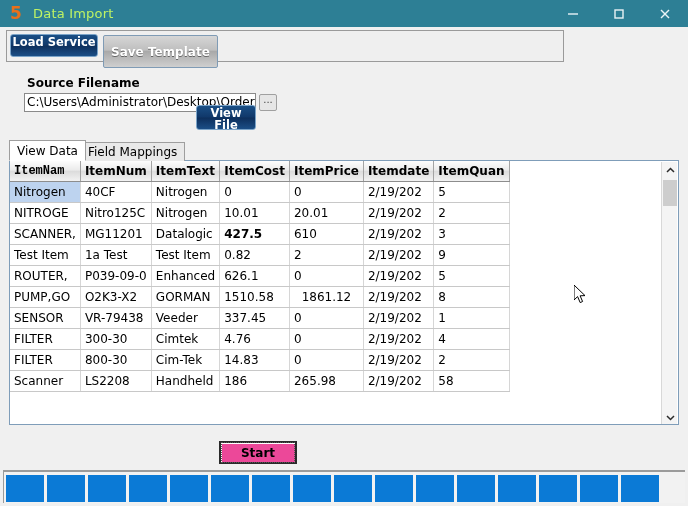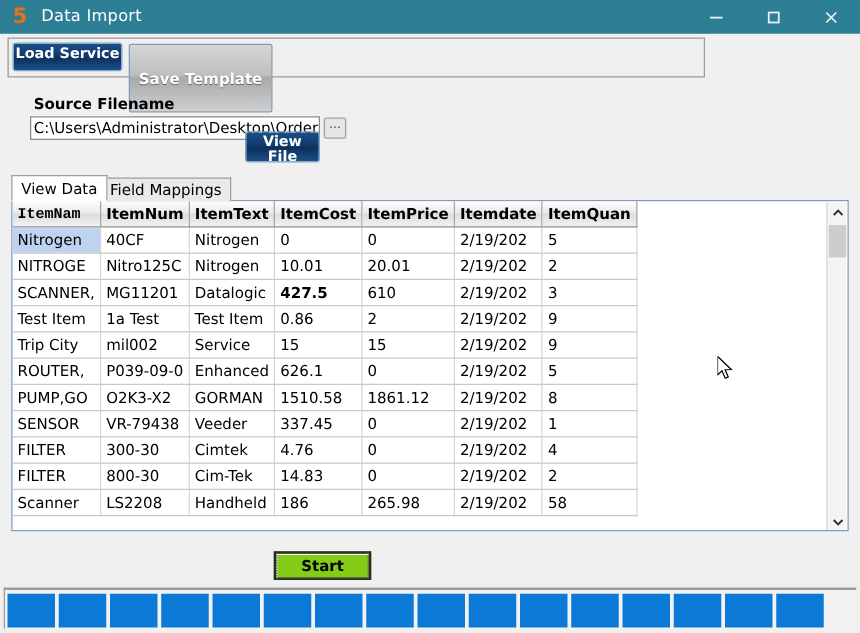--- a/index.html
+++ b/index.html
@@ -26,21 +26,21 @@
     width: 20px; height: 20px;
     margin-left: 6px; margin-right: 7px;
     position: relative;
     display: flex; align-items: center; justify-content: center;
     font-family: "DejaVu Sans", sans-serif;
     font-weight: bold; font-size: 17px;
     color: #e8701a;
     line-height: 1;
   }
   .title-text {
-    color: #ffffff;
+    color: #bef264;
     font-size: 13px;
     font-family: "DejaVu Sans", "Liberation Sans", sans-serif;
     letter-spacing: 0.2px;
   }
   .win-controls {
     position: absolute; right: 0; top: 0;
     height: 27px; display: flex;
   }
   .win-btn {
     width: 46px; height: 27px;
@@ -68,21 +68,21 @@
     text-align: center;
     line-height: 12px;
     padding-top: 1px;
     box-sizing: border-box;
     overflow: hidden;
     font-family: "DejaVu Sans", sans-serif;
   }
   .btn-save {
     position: absolute; left: 103px; top: 35px;
     height: 21px;
-    padding: 16px 7px;
+    padding: 5px 7px;
     background: linear-gradient(to bottom, #d6d6d6 0%, #bfbfbf 45%, #a9a9a9 50%, #cfcfcf 100%);
     border: 1px solid #7f9bb5;
     border-radius: 2px;
     color: #ffffff;
     font-size: 12px; font-weight: bold;
     display: flex; align-items: center;
     text-shadow: 0 1px 0 rgba(0,0,0,0.45);
     font-family: "DejaVu Sans", sans-serif;
   }
 
@@ -231,21 +231,21 @@
   .vs-thumb {
     position: absolute; left: 1px; top: 18px;
     width: 14px; height: 26px;
     background: #cdcdcd;
   }
 
   
   .btn-classic {
     position: absolute;
     height: 23px;
-    background: #84cc16;
+    background: #ec4899;
     border: 1px solid #7d7d7d;
     border-right-color: #3a3a3a;
     border-bottom-color: #3a3a3a;
     box-shadow: inset 1px 1px 0 #ffffff;
     font-size: 12px;
     color: #000;
     display: flex; align-items: center; justify-content: center;
     box-sizing: border-box;
   }
   #btn-start {
@@ -375,49 +375,40 @@
             <td style="width: 63px;">Datalogic</td>
             <td style="width: 64px; font-weight: bold;">427.5</td>
             <td style="width: 64px;">610</td>
             <td style="width: 64px;">2/19/202</td>
             <td style="width: 66px;">3</td>
           </tr>
           <tr>
             <td style="width: 66px;">Test Item</td>
             <td style="width: 62px;">1a Test</td>
             <td style="width: 63px;">Test Item</td>
-            <td style="width: 64px;">0.86</td>
+            <td style="width: 64px;">0.82</td>
             <td style="width: 64px;">2</td>
-            <td style="width: 64px;">2/19/202</td>
-            <td style="width: 66px;">9</td>
-          </tr>
-          <tr>
-            <td style="width: 66px;">Trip City</td>
-            <td style="width: 62px;">mil002</td>
-            <td style="width: 63px;">Service</td>
-            <td style="width: 64px;">15</td>
-            <td style="width: 64px;">15</td>
             <td style="width: 64px;">2/19/202</td>
             <td style="width: 66px;">9</td>
           </tr>
           <tr>
             <td style="width: 66px;">ROUTER,</td>
             <td style="width: 62px;">P039-09-0</td>
             <td style="width: 63px;">Enhanced</td>
             <td style="width: 64px;">626.1</td>
             <td style="width: 64px;">0</td>
             <td style="width: 64px;">2/19/202</td>
             <td style="width: 66px;">5</td>
           </tr>
           <tr>
             <td style="width: 66px;">PUMP,GO</td>
             <td style="width: 62px;">O2K3-X2</td>
             <td style="width: 63px;">GORMAN</td>
             <td style="width: 64px;">1510.58</td>
-            <td style="width: 64px;">1861.12</td>
+            <td style="width: 64px; text-align: center;">1861.12</td>
             <td style="width: 64px;">2/19/202</td>
             <td style="width: 66px;">8</td>
           </tr>
           <tr>
             <td style="width: 66px;">SENSOR</td>
             <td style="width: 62px;">VR-79438</td>
             <td style="width: 63px;">Veeder</td>
             <td style="width: 64px;">337.45</td>
             <td style="width: 64px;">0</td>
             <td style="width: 64px;">2/19/202</td>

